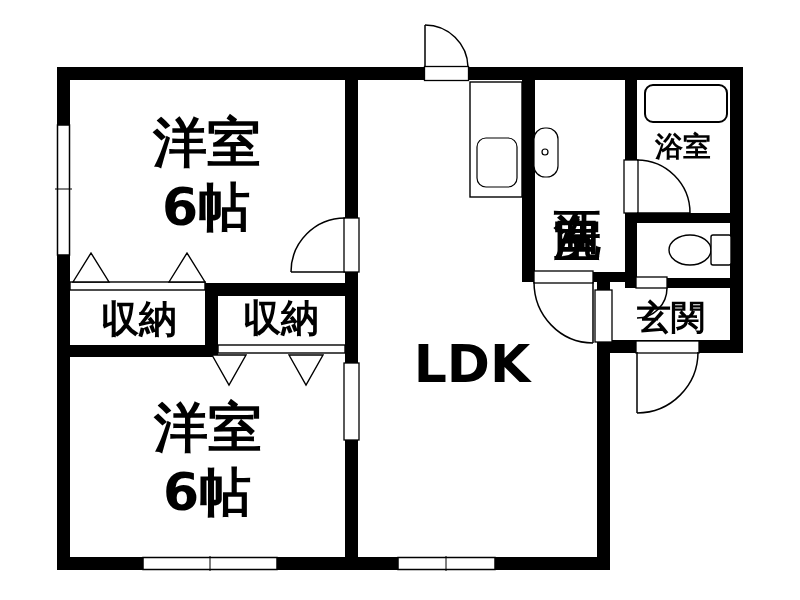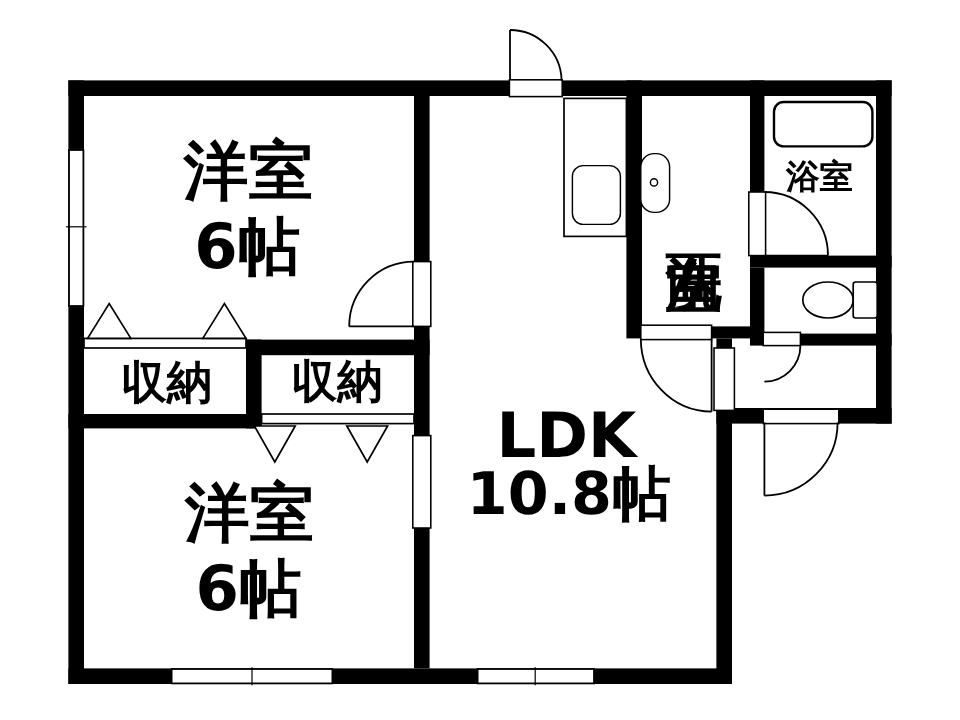--- a/index.html
+++ b/index.html
@@ -117,19 +117,19 @@
   <div class="label" style="left:207px;top:143px;font-size:54px;">洋室</div>
   <div class="label" style="left:206px;top:207px;font-size:52px;">6帖</div>
 
   <div class="label" style="left:208px;top:428px;font-size:54px;">洋室</div>
   <div class="label" style="left:207px;top:492px;font-size:52px;">6帖</div>
 
   <div class="label" style="left:139px;top:320px;font-size:38px;">収納</div>
   <div class="label" style="left:281px;top:319px;font-size:38px;">収納</div>
 
   <div class="label" style="left:472px;top:364px;font-size:52px;">LDK</div>
-  <div class="label" style="left:474px;top:412px;font-size:49px;">10.8帖</div>
 
   <div class="label vertical" style="left:578px;top:174px;font-size:47px;">洗面室</div>
 
   <div class="label" style="left:683px;top:147px;font-size:28px;">浴室</div>
 
+  <div class="label" style="left:671px;top:318px;font-size:34px;">玄関</div>
 </div>
 
 </body></html>

